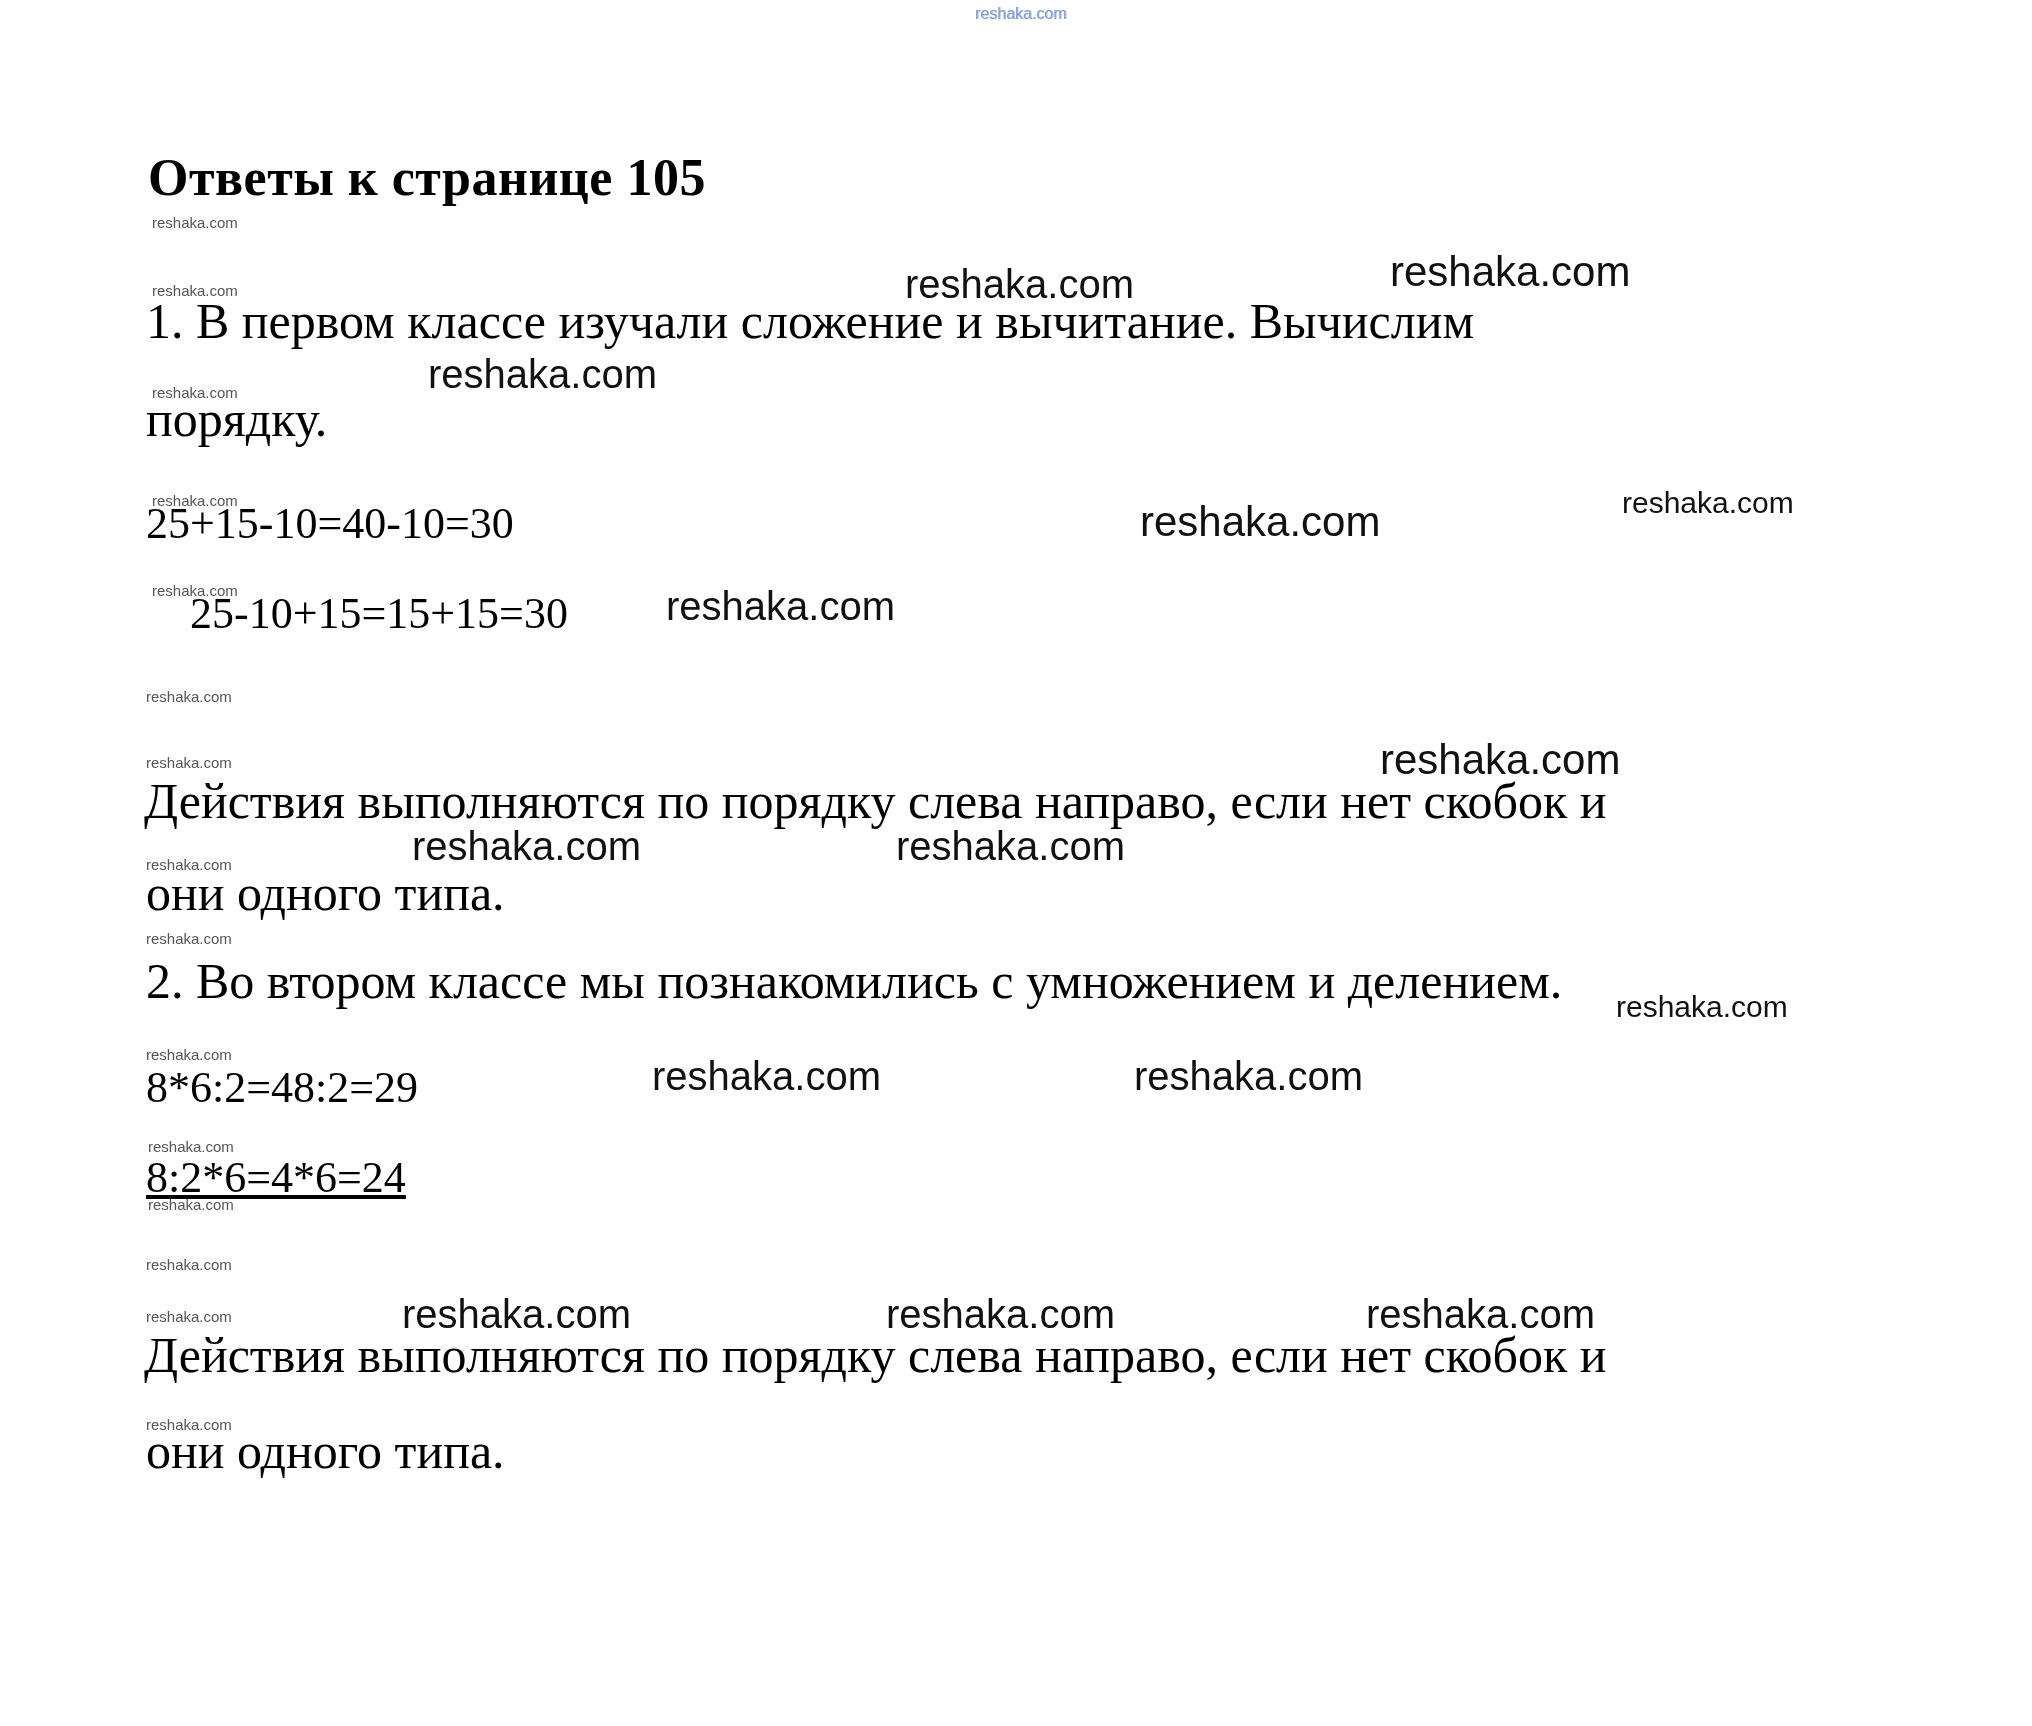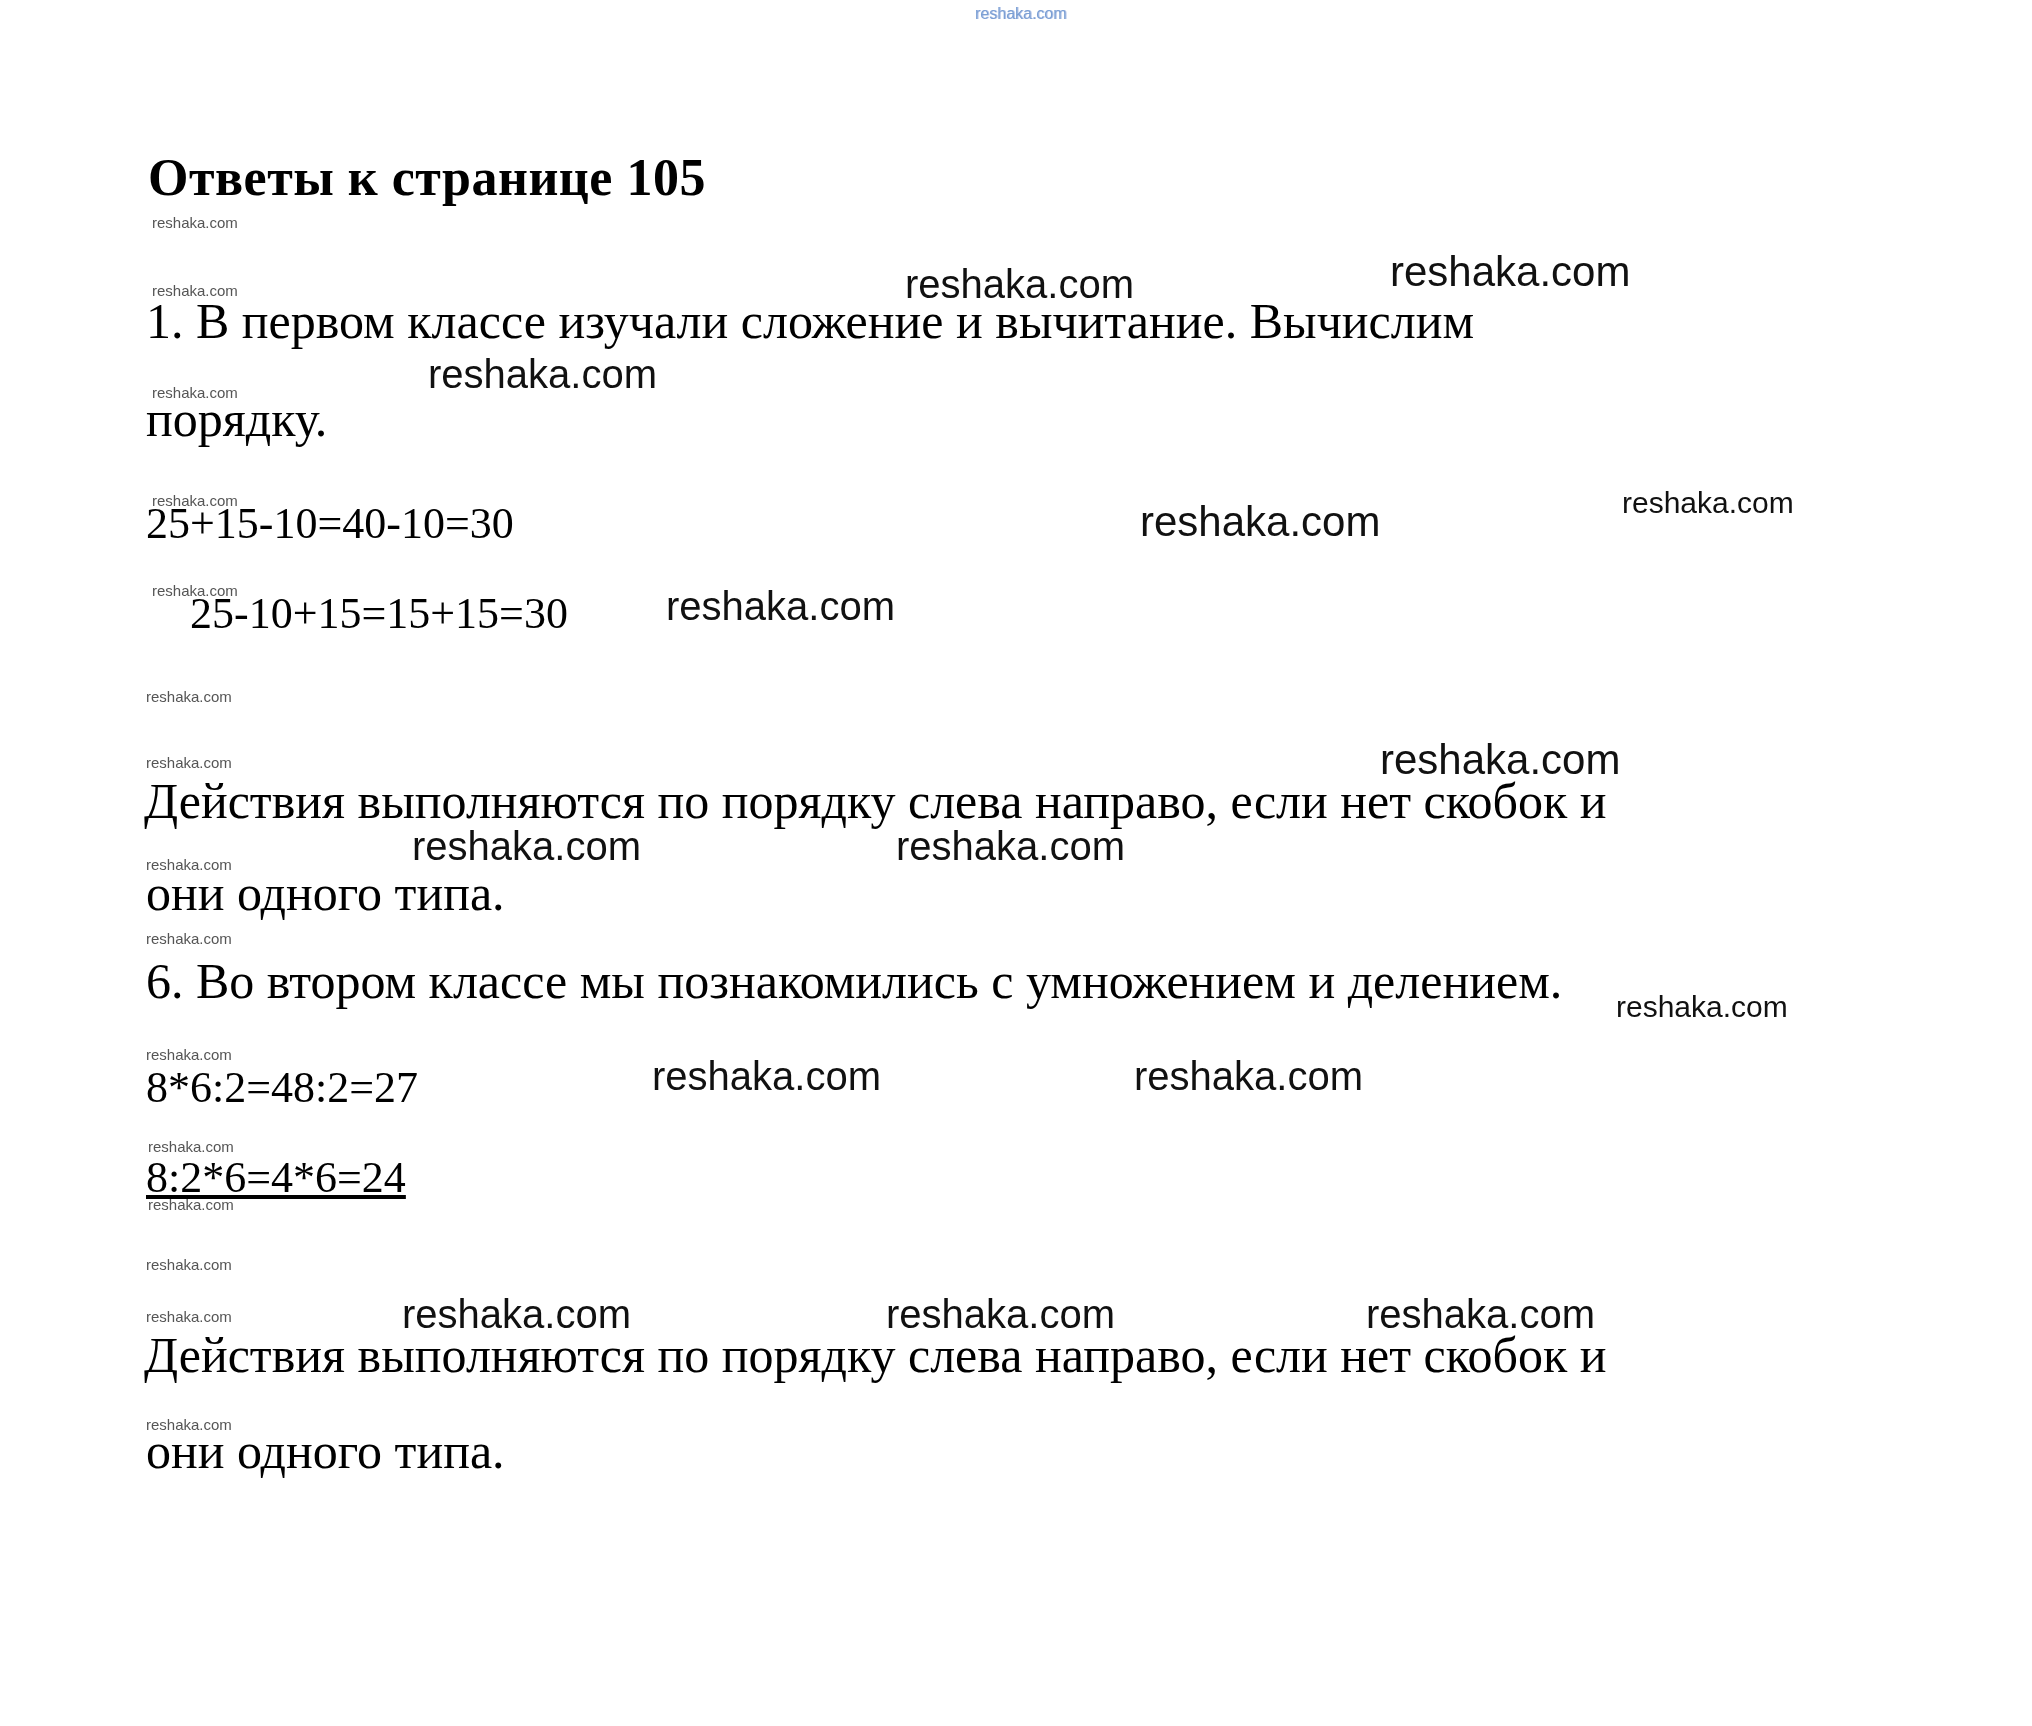--- a/index.html
+++ b/index.html
@@ -62,23 +62,23 @@
 
   <div class="abs body-line" style="left:146px; top:292px;">1. В первом классе изучали сложение и вычитание. Вычислим</div>
   <div class="abs body-line" style="left:146px; top:390px;">порядку.</div>
 
   <div class="abs equation" style="left:146px; top:498px;">25+15-10=40-10=30</div>
   <div class="abs equation" style="left:146px; top:588px;margin-left:44px;">25-10+15=15+15=30</div>
 
   <div class="abs body-line" style="left:144px; top:772px;">Действия выполняются по порядку слева направо, если нет скобок и</div>
   <div class="abs body-line" style="left:146px; top:864px;">они одного типа.</div>
 
-  <div class="abs body-line" style="left:146px; top:952px;">6. Во втором классе мы познакомились с умножением и делением.</div>
+  <div class="abs body-line" style="left:146px; top:952px;">2. Во втором классе мы познакомились с умножением и делением.</div>
 
-  <div class="abs equation" style="left:146px; top:1062px;">8*6:2=48:2=27</div>
+  <div class="abs equation" style="left:146px; top:1062px;">8*6:2=48:2=29</div>
   <div class="abs equation" style="left:146px; top:1152px;text-decoration:underline;">8:2*6=4*6=24</div>
 
   <div class="abs body-line" style="left:144px; top:1326px;">Действия выполняются по порядку слева направо, если нет скобок и</div>
   <div class="abs body-line" style="left:146px; top:1422px;">они одного типа.</div>
 
   <span class="abs wm wm-md" style="left:905px;  top:262px;">reshaka.com</span>
   <span class="abs wm wm-lg" style="left:1390px; top:248px;">reshaka.com</span>
   <span class="abs wm wm-md" style="left:428px;  top:352px;">reshaka.com</span>
   <span class="abs wm wm-lg" style="left:1140px; top:498px;">reshaka.com</span>
   <span class="abs wm wm-smd" style="left:1622px; top:486px;">reshaka.com</span>

